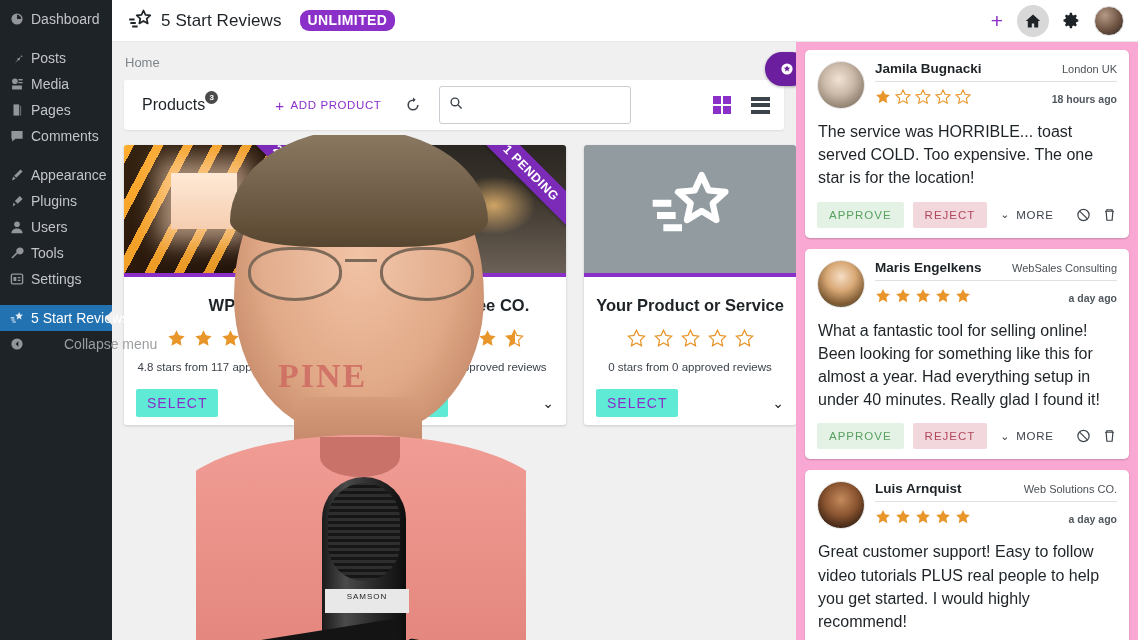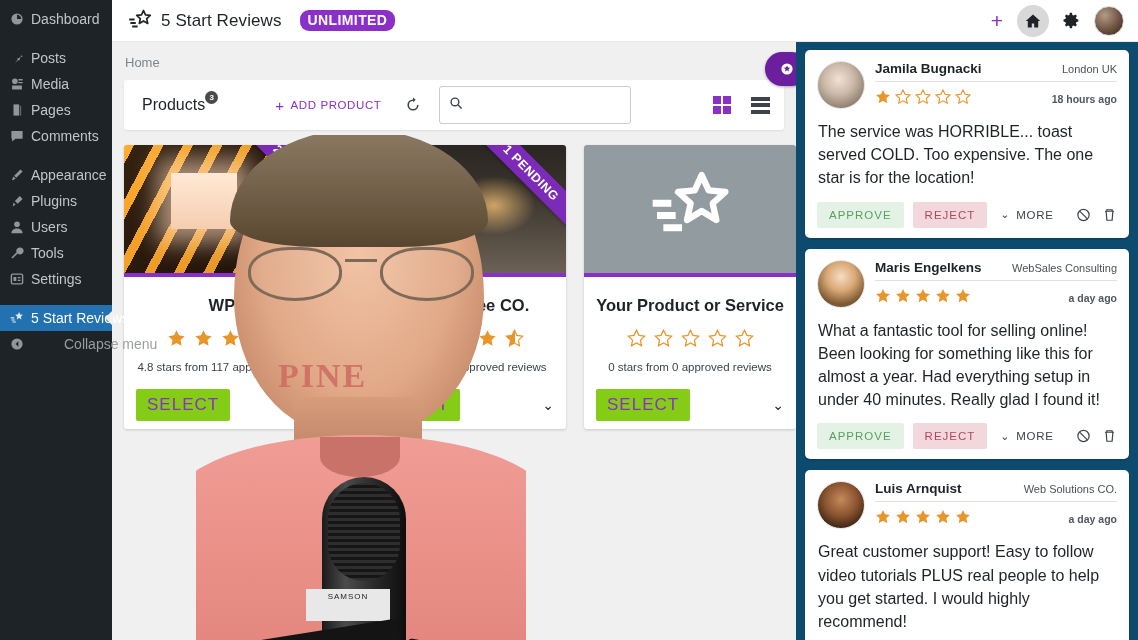--- a/index.html
+++ b/index.html
@@ -239,38 +239,38 @@
     text-align: center;
     font-size: 11.5px;
     color: #3c434a;
     padding: 13px 4px 0;
   }
   .card-foot {
     display: flex; align-items: center;
     padding: 16px 12px 0;
   }
   .btn-select {
-    background: #84cc16;
+    background: #5eead4;
     color: #8b2fc9;
-    font-size: 17px;
+    font-size: 14px;
     letter-spacing: 1px;
     padding: 6px 11px;
     border-radius: 2px;
   }
   .card-chev { margin-left: auto; color: #1d2327; font-size: 14px; }
   .carousel-next {
     position: absolute; left: 381px; top: 466px;
     color: #9aa2ae; font-size: 15px;
   }
 
   
   .reviews {
     position: absolute; right: 0; top: 42px;
     width: 342px; height: 598px;
-    background: #0c4a6e;
+    background: #f9a8d4;
     padding: 8px 9px 4px 9px;
     overflow: hidden;
   }
   .rcard {
     background: #fff;
     border-radius: 5px;
     padding: 11px 12px 10px;
     margin-bottom: 11px;
     box-shadow: 0 1px 2px rgba(0,0,0,.2);
   }
@@ -396,22 +396,22 @@
     border-radius: 42px 42px 14px 14px;
     background: linear-gradient(90deg,#1a1a1a 0%, #4b4b4b 28%, #2a2a2a 62%, #0d0d0d 100%);
   }
   .wc-mic-grill {
     position: absolute; left: 132px; top: 348px;
     width: 72px; height: 98px;
     border-radius: 38px;
     background: repeating-linear-gradient(0deg, #2e2e2e 0 3px, #161616 3px 6px);
   }
   .wc-mic-band {
-    position: absolute; left: 110px; top: 454px;
-    width: 84px; height: 32px;
+    position: absolute; left: 129px; top: 454px;
+    width: 84px; height: 24px;
     background: #e8e8e8;
   }
   .wc-mic-band span {
     display: block; text-align: center;
     font-size: 8px; color: #222; line-height: 16px; letter-spacing: 1px;
   }
   .wc-arm-l {
     position: absolute; left: 16px; top: 498px;
     width: 188px; height: 20px;
     background: #141414;

